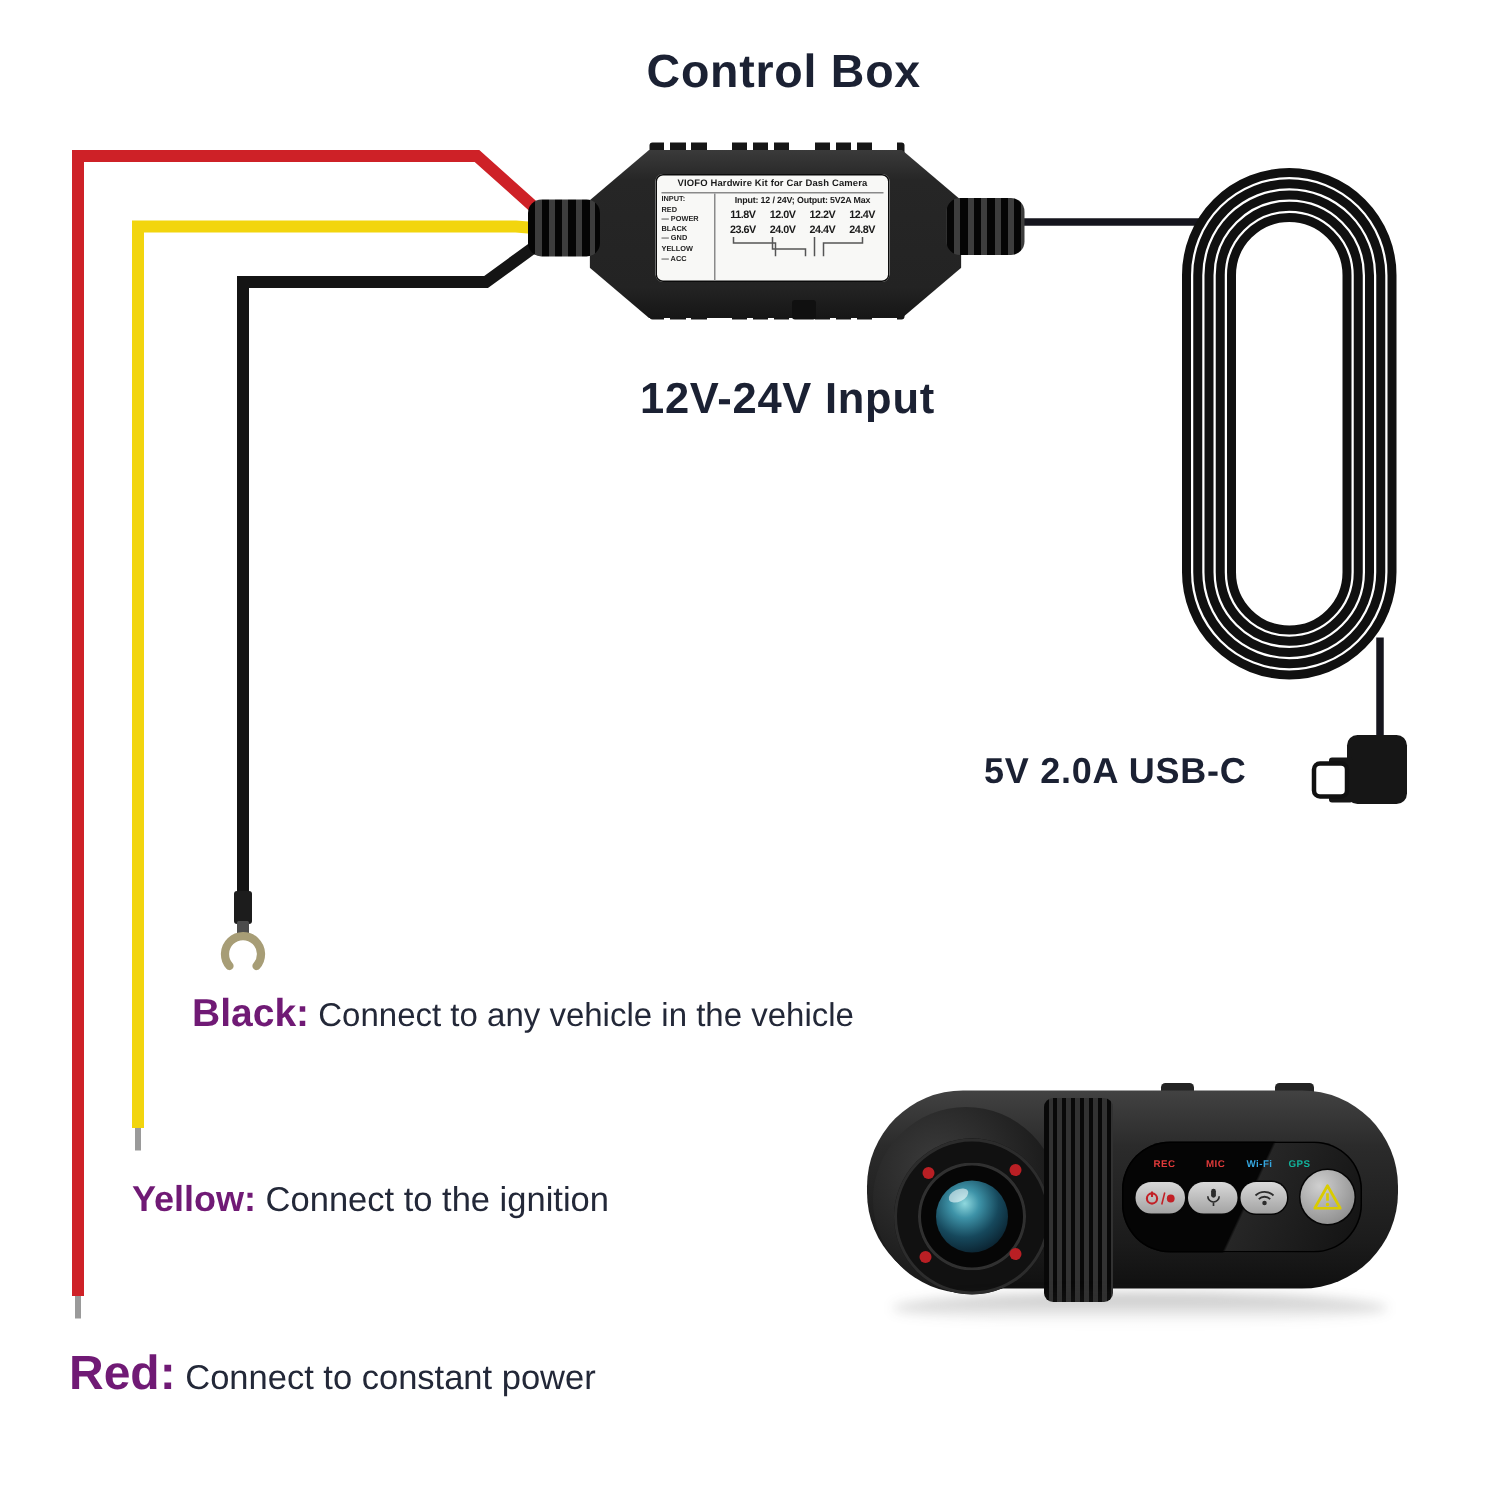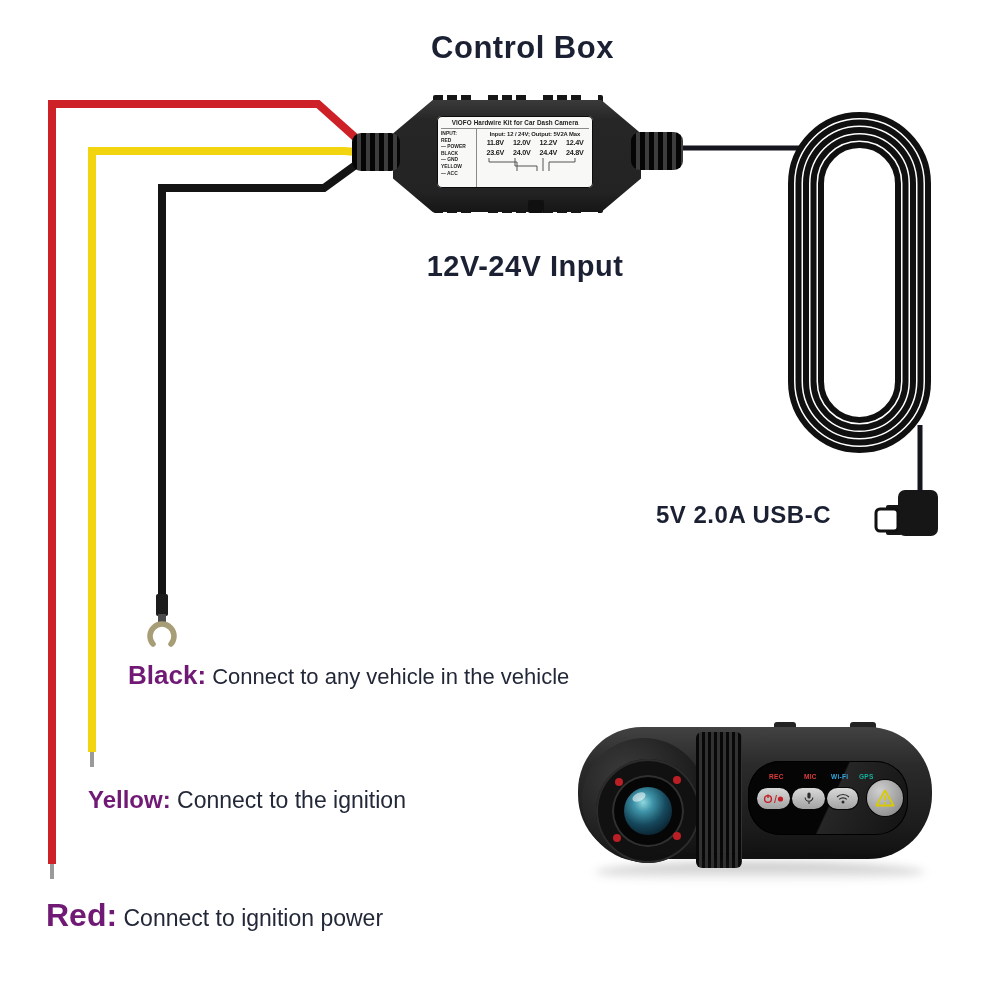--- a/index.html
+++ b/index.html
@@ -234,21 +234,21 @@
   <span>Connect to any vehicle in the vehicle</span>
 </div>
 <div id="legend-yellow" class="legend">
   <span class="pfx">Yellow:</span>
   <span> </span>
   <span>Connect to the ignition</span>
 </div>
 <div id="legend-red" class="legend">
   <span class="pfx">Red:</span>
   <span> </span>
-  <span>Connect to ignition power</span>
+  <span>Connect to constant power</span>
 </div>
 
 <div id="camera">
   <div class="cam-bump" id="cam-bump1"></div>
   <div class="cam-bump" id="cam-bump2"></div>
   <div id="cam-body">
     <div id="cam-cap">
       <div id="cam-lens-outer"></div>
       <div id="cam-lens-mid"></div>
       <div id="cam-lens-glass"></div>

